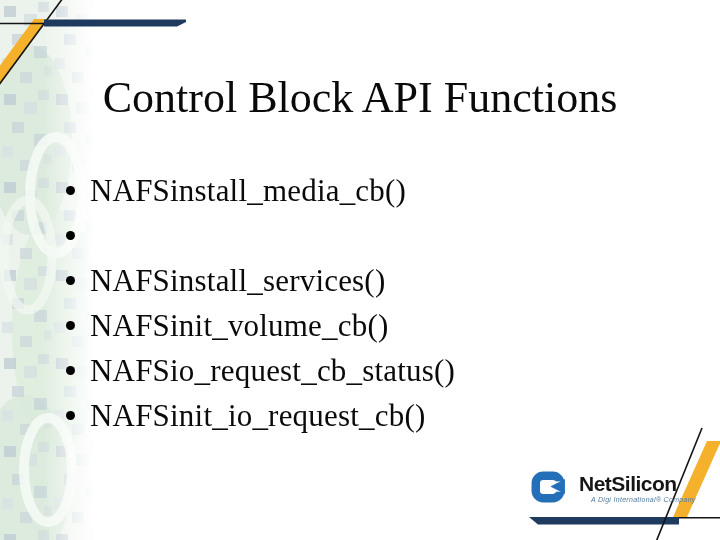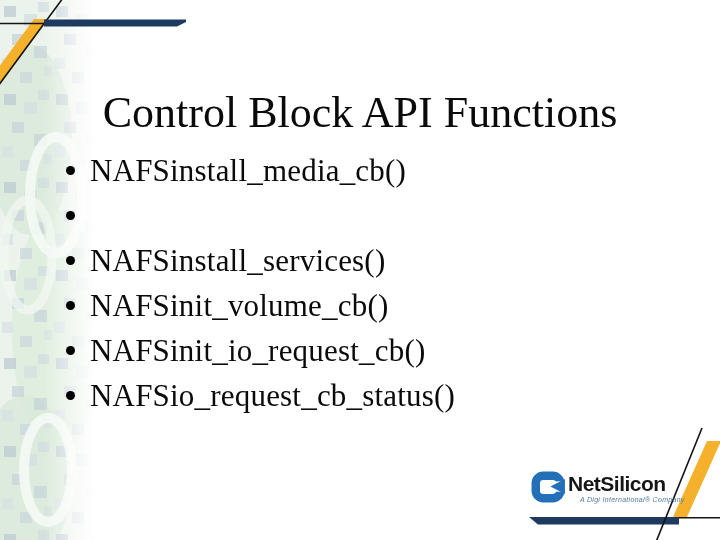--- a/index.html
+++ b/index.html
@@ -25,25 +25,24 @@
   .decor .yellow{fill:var(--yellow);}
   .title{
     position:absolute;
     left:100px;top:72px;width:520px;
     z-index:3;
     font-size:44px;font-weight:400;
     color:var(--ink);
     text-align:center;
     letter-spacing:0px;
     white-space:nowrap;
-    margin-top:15px;
   }
   .bullets{
     position:absolute;
-    left:60px;top:148px;width:460px;
+    left:60px;top:168px;width:460px;
     z-index:3;
     list-style:none;
   }
   .bullets li{
     display:flex;align-items:center;
     height:45px;
     font-size:31px;
     color:var(--ink);
     letter-spacing:0.2px;
     white-space:nowrap;
@@ -54,21 +53,21 @@
     margin-left:6px;margin-right:15px;
     flex:0 0 auto;
   }
   .logo{
     position:absolute;
     left:531px;top:471px;
     z-index:3;
     display:flex;align-items:flex-start;
   }
   .logo-icon{width:34px;height:32px;flex:0 0 auto;}
-  .logo-text-wrap{margin-left:3px;padding-top:2px;}
+  .logo-text-wrap{margin-left:14px;padding-top:2px;}
   .logo-name{
     font-family:"Liberation Sans", sans-serif;
     font-weight:bold;
     font-size:21px;
     line-height:22px;
     letter-spacing:-0.5px;
     color:#161616;
   }
   .logo-tagline{
     font-family:"Liberation Sans", sans-serif;
@@ -141,25 +140,25 @@
   <li>
     <span class="dot"></span>
     <span>NAFSinstall_services()</span>
   </li>
   <li>
     <span class="dot"></span>
     <span>NAFSinit_volume_cb()</span>
   </li>
   <li>
     <span class="dot"></span>
-    <span>NAFSinit_io_request_cb()</span>
+    <span>NAFSio_request_cb_status()</span>
   </li>
   <li>
     <span class="dot"></span>
-    <span>NAFSio_request_cb_status()</span>
+    <span>NAFSinit_io_request_cb()</span>
   </li>
 </ul>
 
 <div class="logo">
   <svg class="logo-icon" viewBox="0 0 36 34" aria-hidden="true">
     <rect x="5" y="5" width="26" height="24" rx="8" fill="none" stroke="var(--logo-blue)" stroke-width="9"></rect>
     <rect x="22" y="11" width="14" height="11" fill="#ffffff"></rect>
     <path d="M36 8.5 L20.5 16.5 L36 24.5 Z" fill="var(--logo-blue)"></path>
     <path d="M25 23 L33 29 L25 29 Z" fill="var(--logo-blue)"></path>
   </svg>

